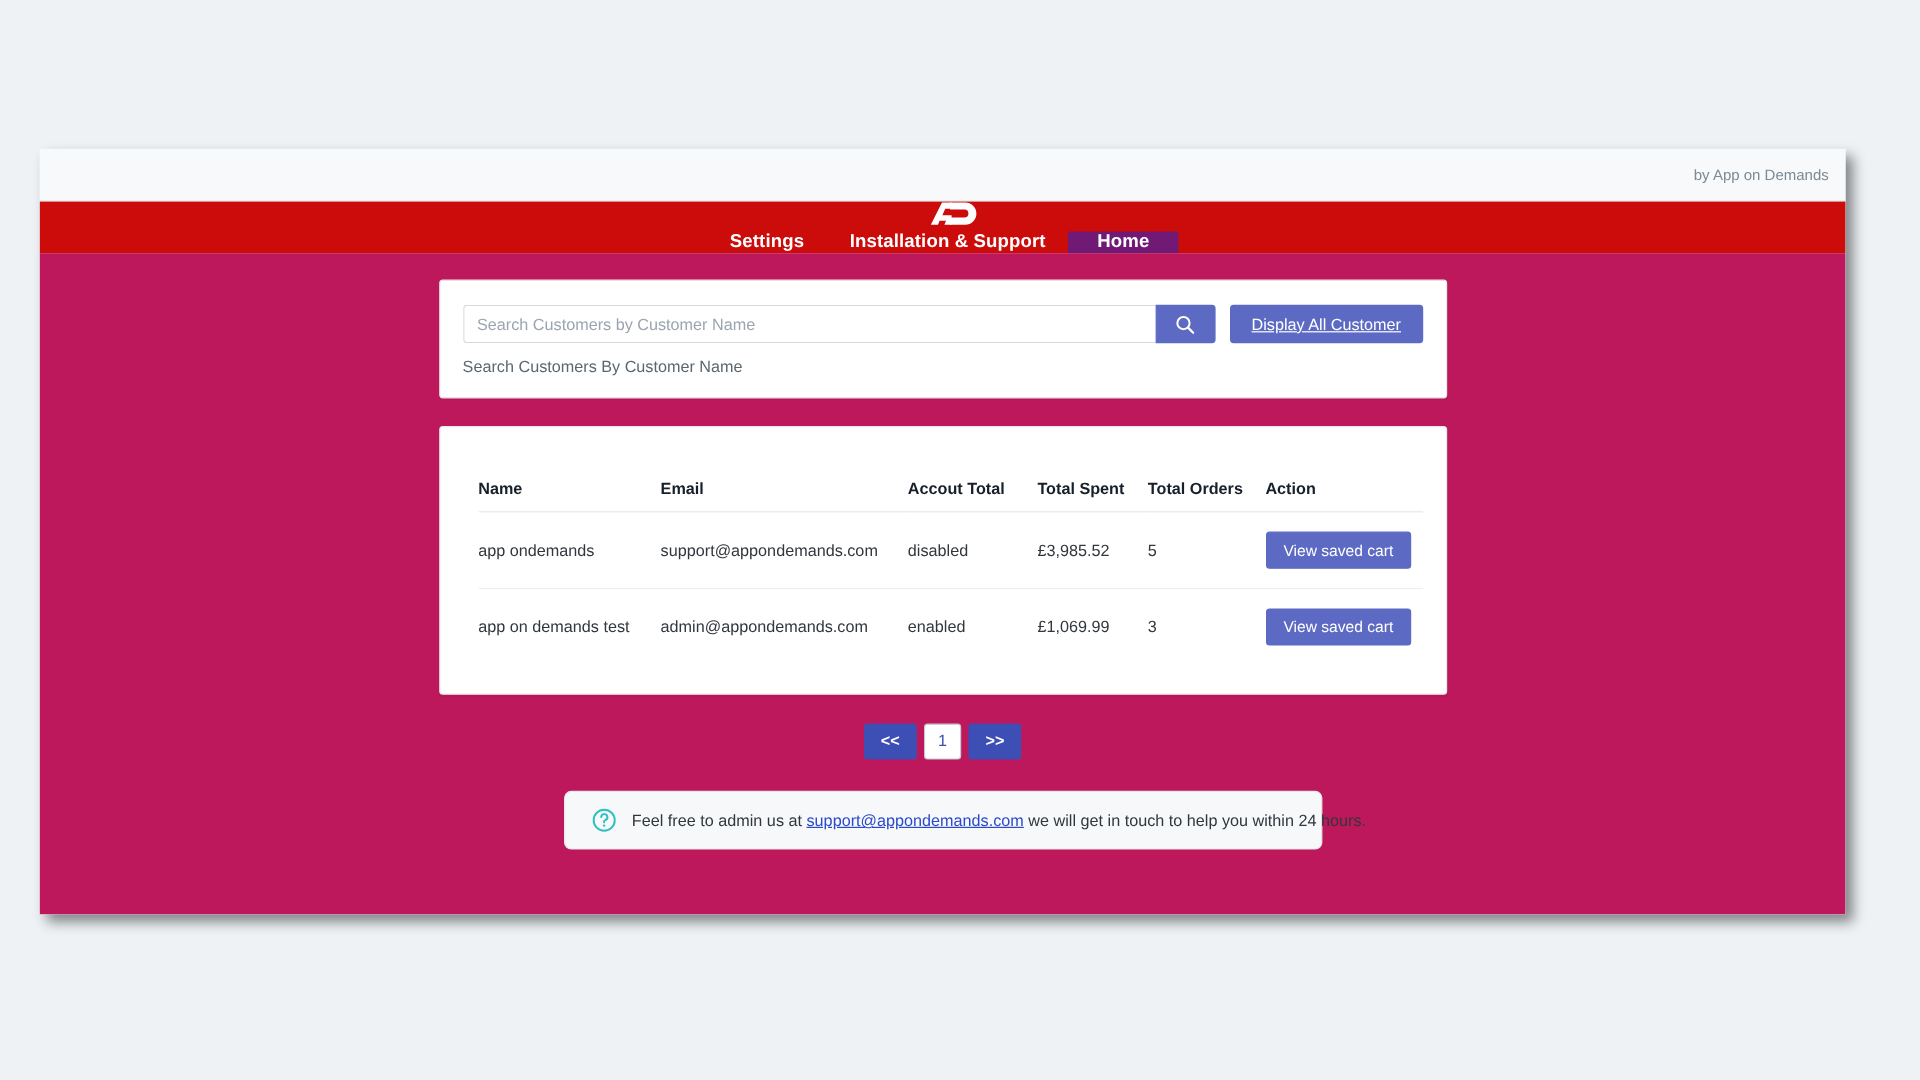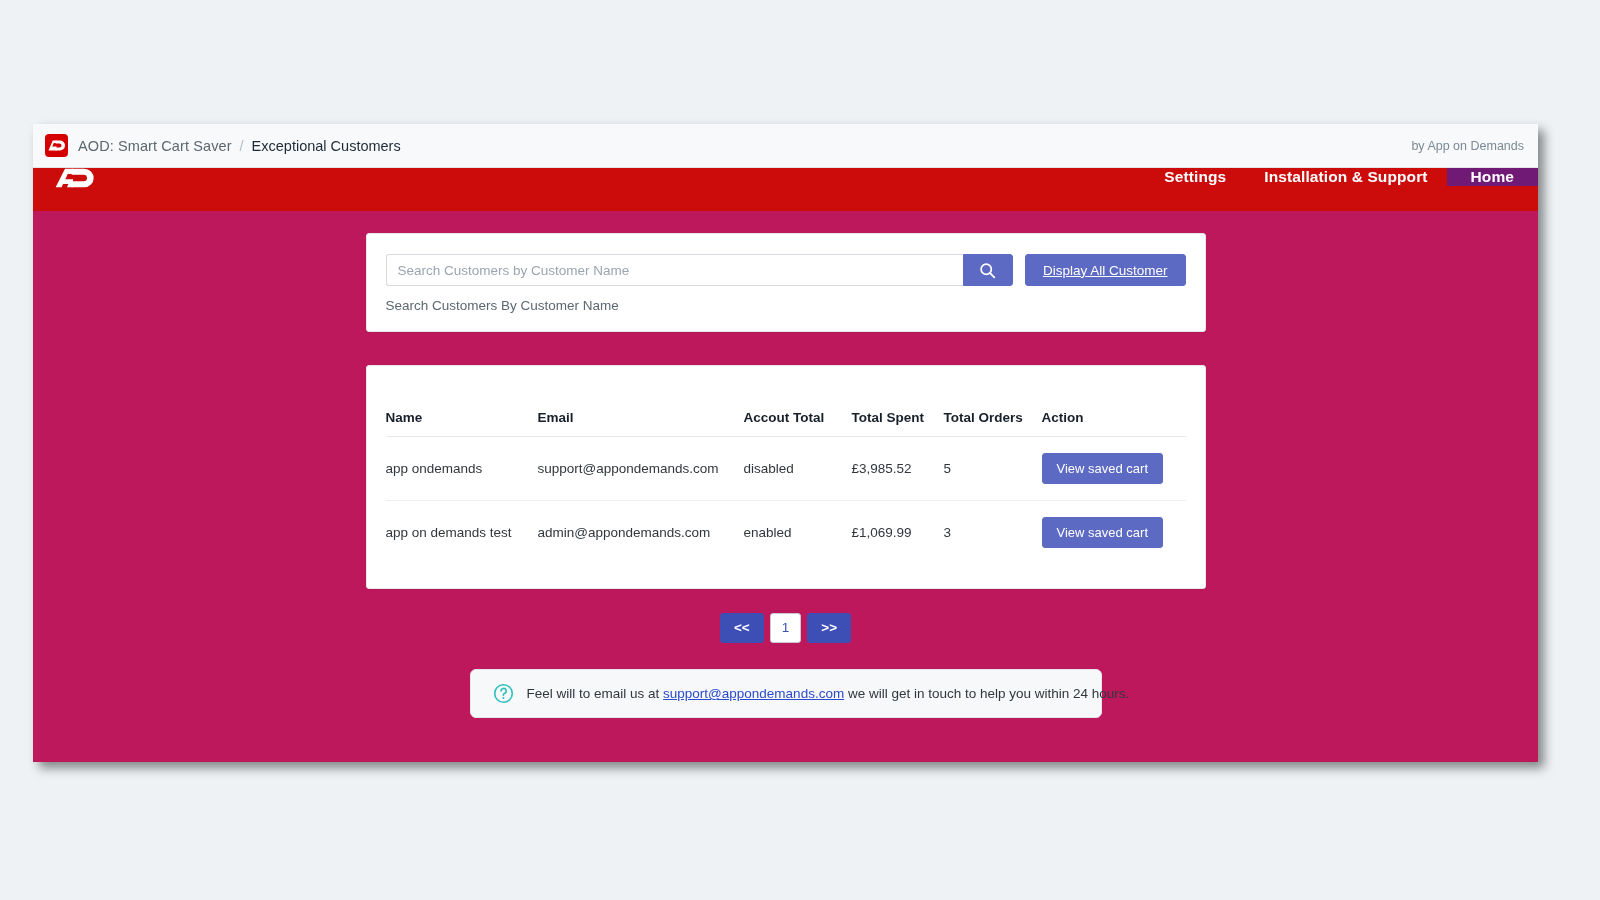--- a/index.html
+++ b/index.html
@@ -65,21 +65,22 @@
     color: #7b8a95;
     white-space: nowrap;
     margin-left: auto;
   }
 
   
   .navbar {
     height: 43px;
     background: #cc0b0b;
     display: flex;
-    align-items: flex-start;
+    align-items: center;
+    flex-direction: column;
   }
   .nav-brand {
     display: flex; align-items: center;
     padding-left: 22px;
     flex: 0 0 auto;
   }
   .nav-brand svg { display: block; }
   .nav-spacer { flex: 1 1 auto; }
   .nav-links { display: flex; align-items: stretch; }
   .nav-link {
@@ -159,22 +160,22 @@
     text-decoration: underline;
   }
   .search-help {
     margin-top: 12px;
     font-size: 13.5px;
     color: #5b6770;
   }
 
   
   .table-card {
-    margin-top: 33px;
-    padding: 19px 19px 24px 19px;
+    margin-top: 23px;
+    padding: 19px 19px 24px 32px;
   }
   table.customers {
     width: 100%;
     border-collapse: collapse;
     table-layout: fixed;
   }
   table.customers thead th {
     text-align: left;
     font-size: 13.5px;
     font-weight: bold;
@@ -267,31 +268,20 @@
     color: #2b4acb;
     text-decoration: underline;
   }
 </style>
 </head>
 <body>
 
 <div id="app-window">
 
   <div class="breadcrumb-bar">
-    <div class="bc-left">
-      <span class="bc-logo">
-        <svg width="17" height="11" viewBox="0 0 34 22" aria-hidden="true">
-          <path d="M1 21 L9.5 1 L17 1 L17 6 L11.5 6 L8.5 13 L17 13 L17 21 Z" fill="#ffffff"></path>
-          <path d="M15 1 L24 1 A10 10 0 0 1 24 21 L15 21 L15 15 L23 15 A4 4 0 0 0 23 7 L15 7 Z" fill="#ffffff"></path>
-        </svg>
-      </span>
-      <span class="bc-app">AOD: Smart Cart Saver</span>
-      <span class="bc-sep">/</span>
-      <span class="bc-page">Exceptional Customers</span>
-    </div>
     <div class="bc-right">by App on Demands</div>
   </div>
 
   <div class="navbar">
     <div class="nav-brand">
       <span>
         <svg width="44" height="20" viewBox="0 0 66 30" aria-hidden="true">
           <path d="M1 29 L15 1 L27 1 L27 9 L19 9 L15.5 17 L27 17 L27 29 L18 29 L20 24 L12 24 L10 29 Z" fill="#ffffff"></path>
           <path d="M25 1 L44 1 A14 14 0 0 1 44 29 L25 29 L25 20 L43 20 A5 5 0 0 0 43 10 L25 10 Z" fill="#ffffff"></path>
         </svg>
@@ -377,21 +367,21 @@
 
       <div class="footer-banner">
         <span class="help-icon">
           <svg width="21" height="21" viewBox="0 0 22 22" aria-hidden="true">
             <circle cx="11" cy="11" r="9.2" fill="none" stroke="#2cc0bf" stroke-width="1.7"></circle>
             <path d="M8.4 8.3a2.7 2.7 0 1 1 3.4 2.7c-.6.2-.9.7-.9 1.3v.6" fill="none" stroke="#2cc0bf" stroke-width="1.7" stroke-linecap="round"></path>
             <circle cx="10.9" cy="15.7" r="1.05" fill="#2cc0bf"></circle>
           </svg>
         </span>
         <div class="footer-text">
-          <span>Feel will to email us at</span>
+          <span>Feel free to admin us at</span>
           <a href="#">support@appondemands.com</a>
           <span>we will get in touch to help you within 24 hours.</span>
         </div>
       </div>
 
     </div>
   </div>
 </div>
 
 </body></html>

